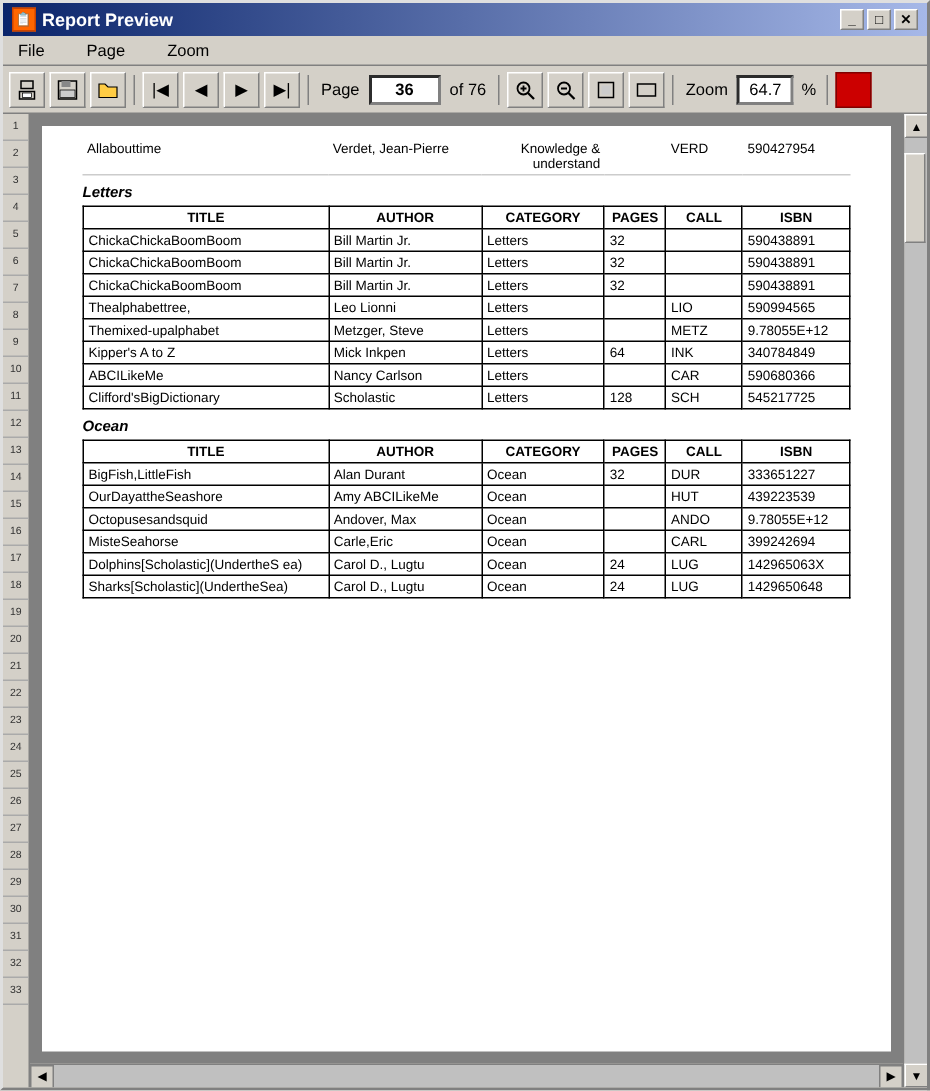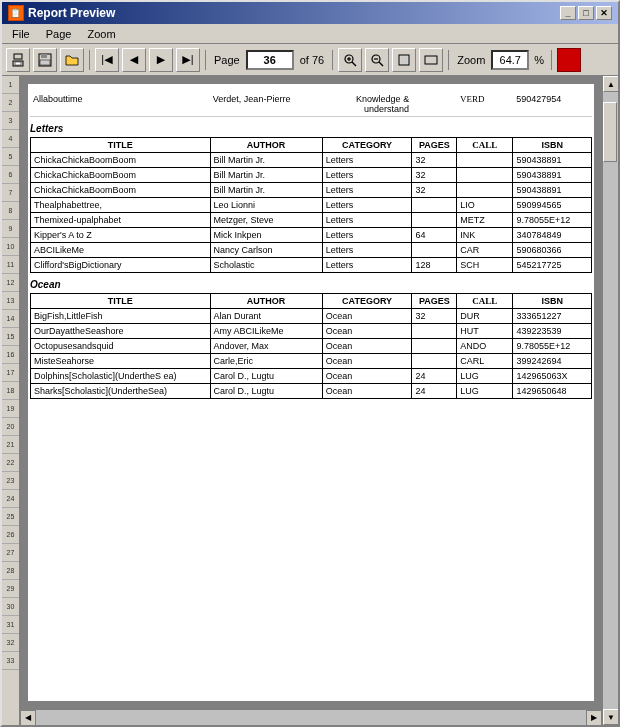--- a/index.html
+++ b/index.html
@@ -72,21 +72,21 @@
       font-size: 9px;
       cursor: pointer;
       color: #000;
     }
 
     
     .menu-bar {
       background: #d4d0c8;
       padding: 2px 4px;
       display: flex;
-      gap: 4px;
+      gap: 16px;
       border-bottom: 1px solid #808080;
       height: 20px;
       align-items: center;
     }
 
     .menu-item {
       padding: 1px 6px;
       font-size: 11px;
       cursor: pointer;
     }
@@ -208,21 +208,21 @@
       overflow: hidden;
       display: flex;
       flex-direction: column;
     }
 
     .report-page {
       background: white;
       margin: 8px;
       flex: 1;
       overflow: hidden;
-      padding: 8px 2px;
+      padding: 8px 27px;
       font-size: 10px;
     }
 
     
     .scrollbar {
       width: 16px;
       background: #d4d0c8;
       border-left: 1px solid #808080;
       display: flex;
       flex-direction: column;
@@ -324,21 +324,21 @@
       border: none;
       border-bottom: 1px solid #ccc;
       font-size: 9px;
       padding: 2px 3px;
     }
 
     .col-title { width: 32%; }
     .col-author { width: 20%; }
     .col-category { width: 16%; text-align: right; }
     .col-pages { width: 8%; }
-    .col-call { width: 10%; font-family: Liberation Serif, serif; }
+    .col-call { width: 10%; }
     .col-isbn { width: 14%; }
   </style>
 </head>
 <body>
 
 <div class="window">
 
   <div class="title-bar">
     <div class="title-bar-left">
       <div class="title-icon">📋</div>

